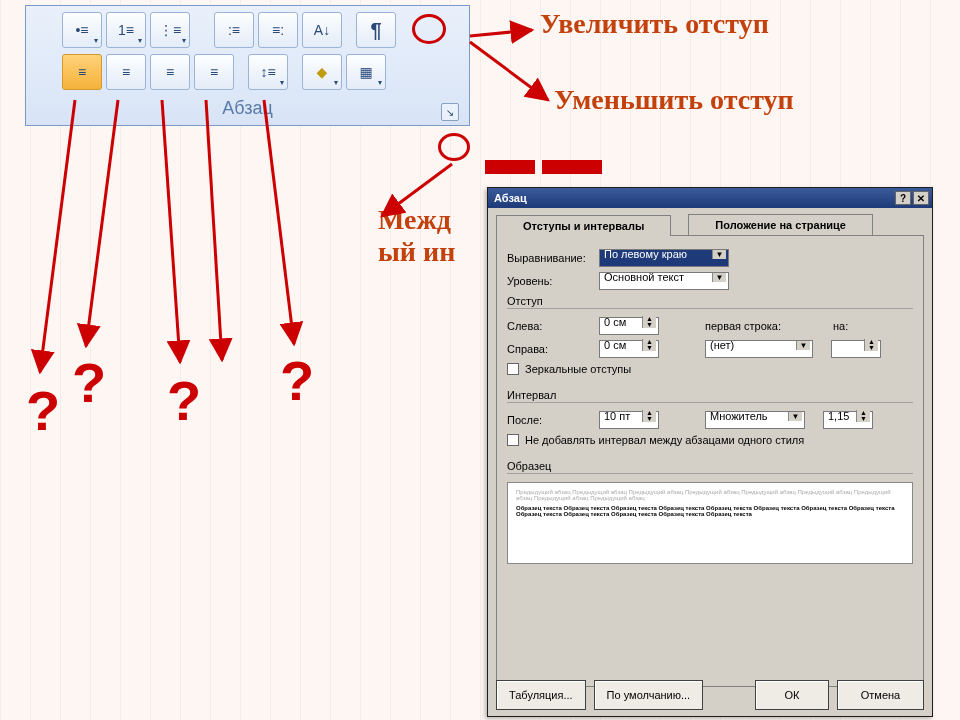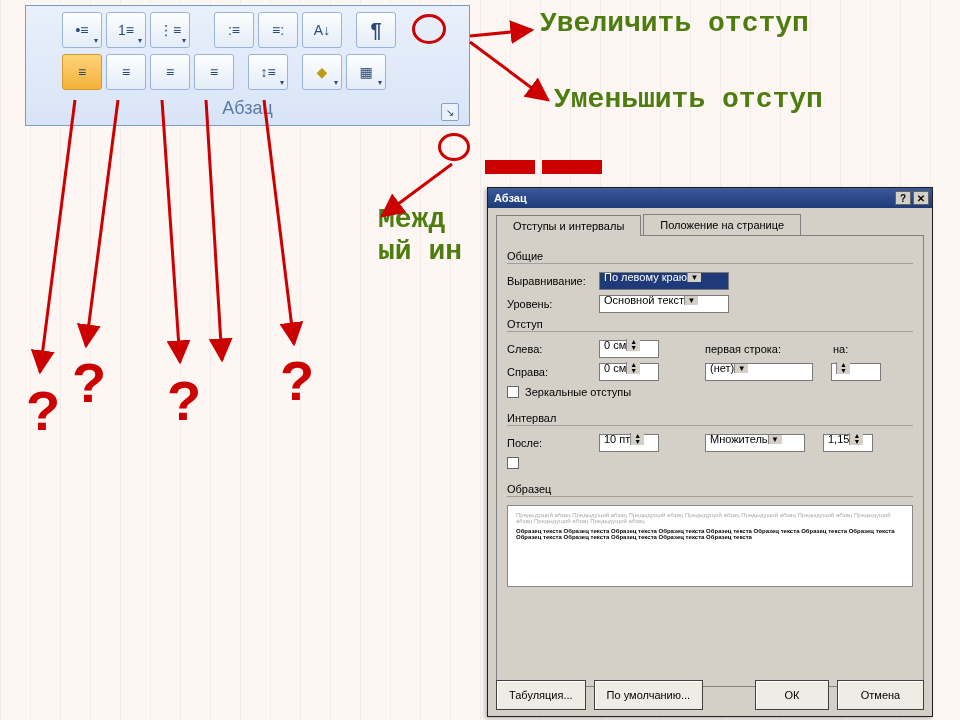--- a/index.html
+++ b/index.html
@@ -51,25 +51,25 @@
     background:#eaf1fb;
   }
   .red-circle {
     position:absolute;
     width:34px;height:30px;
     border:3px solid #cc0000;
     border-radius:50%;
   }
   .callout {
     position:absolute;
-    color:#4d7c0f;
+    color:#c2410c;
     font-weight:bold;
     font-size:28px;
     line-height:1.15;
-    font-family: Liberation Mono, monospace;
+    font-family: Liberation Serif, serif;
   }
   .qmark {
     position:absolute;
     color:#cc0000;
     font-weight:bold;
     font-size:56px;
     font-family: Arial, sans-serif;
   }
   .red-bar { position:absolute; background:#cc0000; height:14px;}
   
@@ -93,42 +93,43 @@
     font-size:11px;
   }
   .titlebar .wbtns { display:flex; gap:2px;}
   .wbtn {
     width:16px;height:14px;background:#d4d0c8;border:1px solid #666;
     font-size:10px;color:#000;display:flex;align-items:center;justify-content:center;
     font-weight:bold;
   }
   .tabs { display:flex; padding:6px 8px 0 8px; background:#d4d0c8;}
   .tab {
-    padding:4px 16px;
+    padding:4px 26px;
     border:1px solid #808080;
     background:#d4d0c8;
-    margin-right:2px;
+    margin-right:17px;
     font-size:11px;
     border-bottom:none;
+    font-weight:bold;
   }
   .tab.active { background:#d4d0c8; position:relative; top:1px;}
   .tabpanel {
     margin:0 8px 8px 8px;
     border:1px solid #808080;
     border-top:1px solid #808080;
     padding:8px 10px 8px 10px;
     height:452px;
     background:#d4d0c8;
   }
   .group-hdr { font-size:11px; border-bottom:1px solid #a0a0a0; margin:6px 0 8px 0; padding-bottom:1px;}
   .form-row { display:flex; align-items:center; margin:5px 0; font-size:11px;}
   .form-row .lbl { width:92px; }
   .combo, .spin {
     height:18px; border:1px solid #7a7a7a; background:#fff;
-    display:flex; align-items:center; 
+    display:flex; align-items:center; justify-content:space-between;
     padding:0 2px 8px 4px; font-size:11px;
   }
   .combo { width:130px;}
   .combo .arrow, .spin .spinbtns { background:#d4d0c8; border-left:1px solid #888; width:14px; text-align:center; font-size:8px;}
   .spin { width:60px;}
   .spin .spinbtns { display:flex; flex-direction:column; line-height:6px; font-size:7px;}
   .chk { display:flex; align-items:center; gap:6px; margin:4px 0;}
   .chk .box { width:12px;height:12px;border:1px solid #666;background:#fff;}
   .preview {
     border:1px solid #888; background:#fff; height:82px; margin-top:6px;
@@ -258,21 +259,20 @@
       <div class="wbtn">?</div>
       <div class="wbtn">✕</div>
     </div>
   </div>
   <div class="tabs">
     <div class="tab active">Отступы и интервалы</div>
     <div class="tab">Положение на странице</div>
   </div>
   <div class="tabpanel">
 
-    <div class="group-hdr">Общие</div>
     <div class="form-row">
       <span class="lbl">Выравнивание:</span>
       <div class="combo" style="background:#1e3a78;color:#fff">
         <span>По левому краю</span>
           <span class="arrow" style="color:#000">▼</span>
       </div>
     </div>
     <div class="form-row">
       <span class="lbl">Уровень:</span>
       <div class="combo">
@@ -328,20 +328,21 @@
           <span class="arrow">▼</span>
         </div>
       <span style="width:18px"></span>
       <div class="spin" style="width:50px">
           <span>1,15</span>
           <span class="spinbtns">▲<br>▼</span>
         </div>
     </div>
     <div class="chk">
       <div class="box"></div>
+      <span>Не добавлять интервал между абзацами одного стиля</span>
     </div>
 
     <div class="group-hdr" style="margin-top:14px">Образец</div>
     <div class="preview">
       <div style="color:#aaa">Предыдущий абзац Предыдущий абзац Предыдущий абзац Предыдущий абзац Предыдущий абзац Предыдущий абзац Предыдущий абзац Предыдущий абзац Предыдущий абзац</div>
       <div style="color:#000;margin-top:4px;font-weight:bold">Образец текста Образец текста Образец текста Образец текста Образец текста Образец текста Образец текста Образец текста Образец текста Образец текста Образец текста Образец текста Образец текста</div>
     </div>
   </div>
   <div class="btnrow">
     <div class="winbtn">Табуляция...</div>

